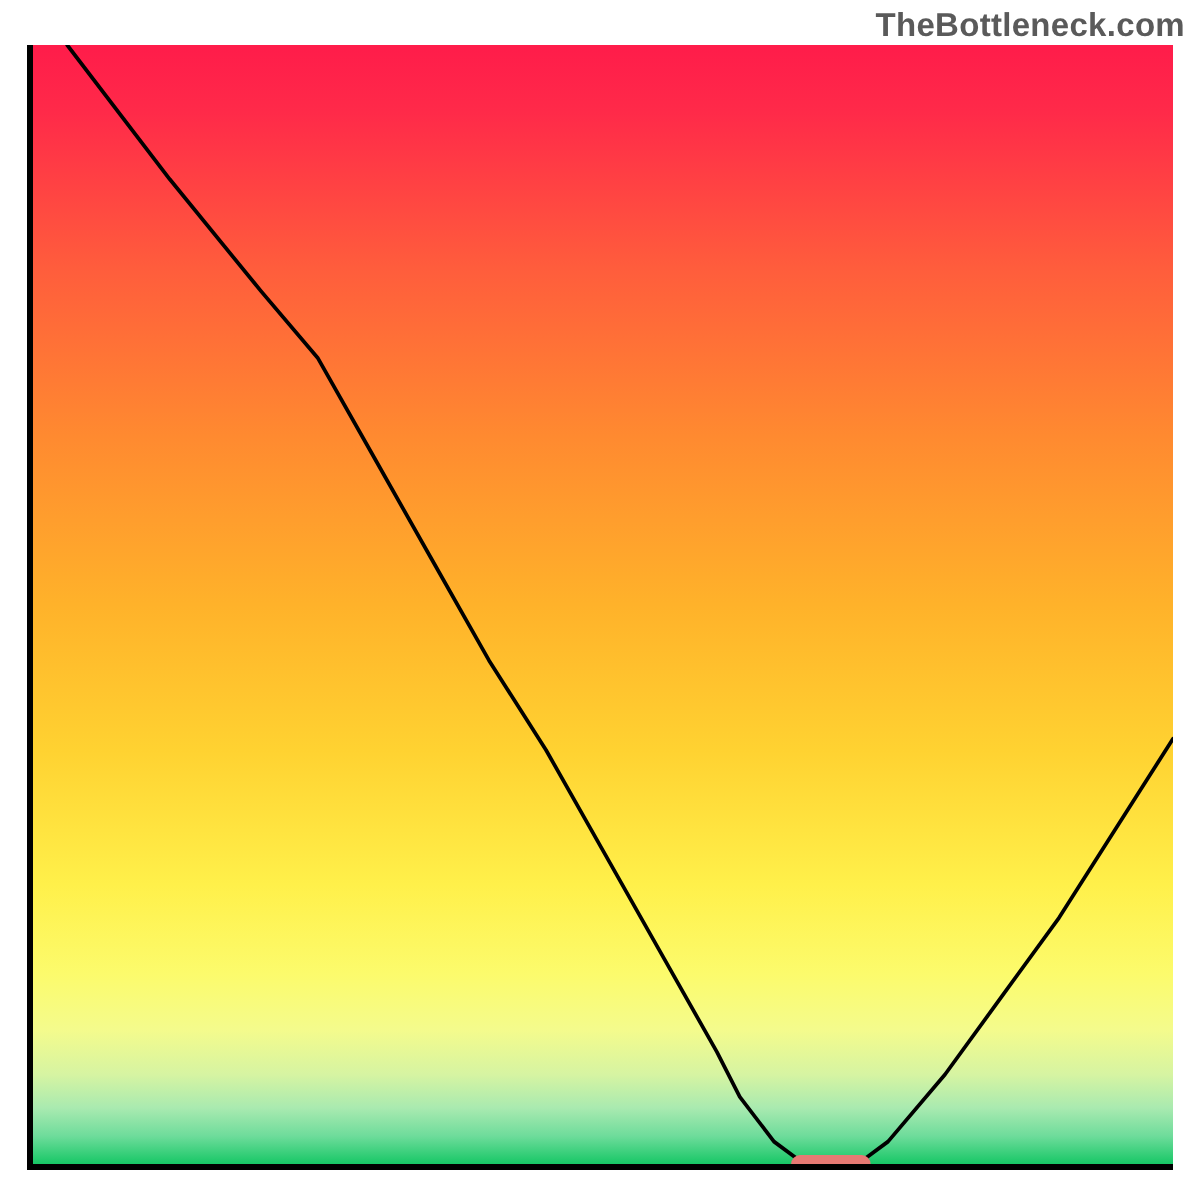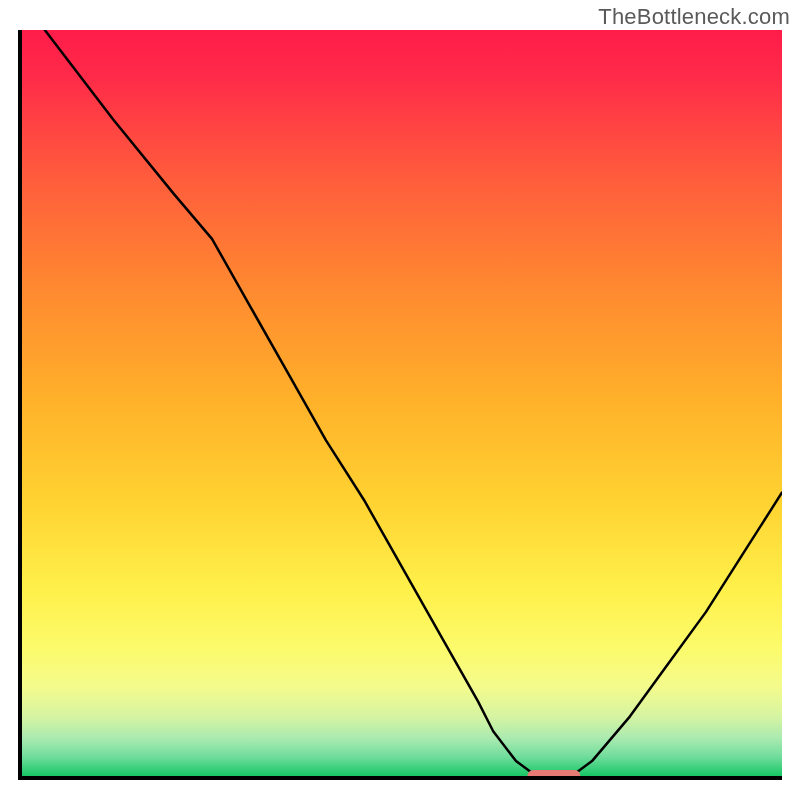--- a/index.html
+++ b/index.html
@@ -14,21 +14,21 @@
   .frame {
     position: relative;
     width: 800px;
     height: 800px;
   }
   .watermark {
     position: absolute;
     top: 4px;
     right: 10px;
     font-size: 22px;
-    font-weight: 400;
+    font-weight: 700;
     color: #5a5a5a;
     letter-spacing: 0.2px;
   }
   .plot {
     position: absolute;
     left: 18px;
     top: 30px;
     width: 764px;
     height: 750px;
     border-left: 4px solid #000;

